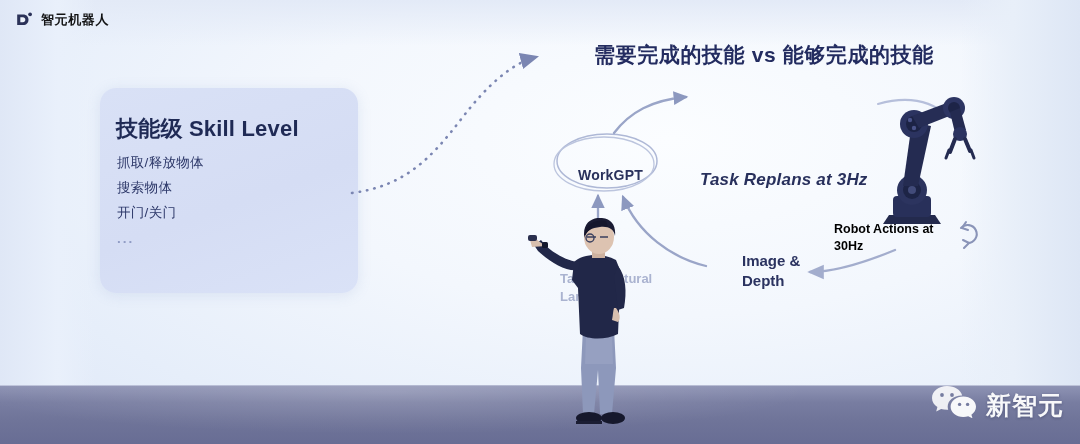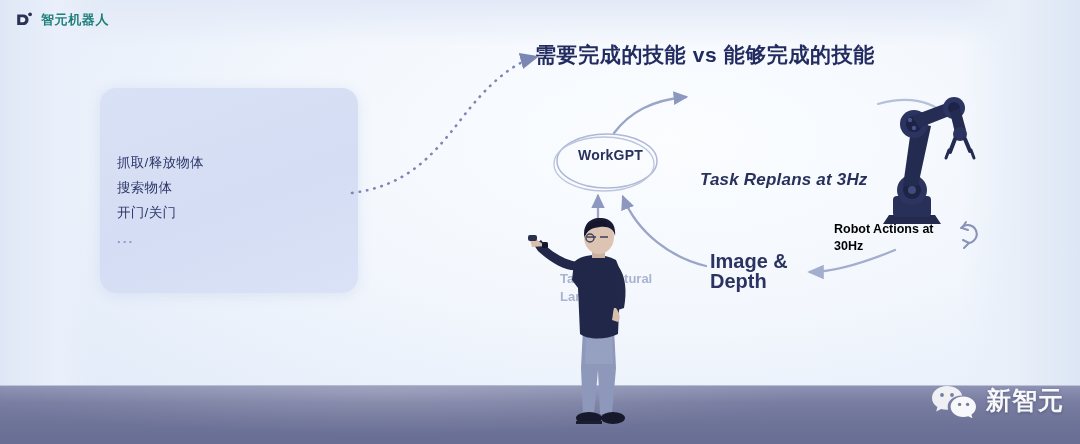--- a/index.html
+++ b/index.html
@@ -40,21 +40,21 @@
   }
   .floor-line{
     position:absolute;left:0;top:385px;width:1080px;height:2px;
     background:linear-gradient(90deg,#b9bed6,#a9aec9 40%,#b6bbd3 100%);opacity:.85;
   }
 
   
   .brand{position:absolute;left:14px;top:10px;display:flex;align-items:center;gap:7px;}
   .brand-mark{position:relative;width:20px;height:20px;}
   .brand-text{
-    font-size:13px;color:#0f766e;letter-spacing:.6px;font-weight:600;
+    font-size:13px;color:#000000;letter-spacing:.6px;font-weight:600;
     opacity:.92;
   }
 
   
   .skill-card{
     position:absolute;left:100px;top:88px;width:258px;height:205px;
     background:linear-gradient(160deg,#d9e1f6 0%,#d5ddf4 55%,#dae2f7 100%);
     border-radius:16px;
     box-shadow:0 2px 14px rgba(120,140,190,.16);
   }
@@ -66,55 +66,55 @@
   .skill-list{position:absolute;left:17px;top:62px;}
   .skill-item{
     font-size:13.5px;color:#2d3869;line-height:25px;letter-spacing:.3px;font-weight:500;
   }
   .skill-ellipsis{
     font-size:13.5px;color:#8f9bc4;line-height:28px;letter-spacing:2px;font-weight:700;
   }
 
   
   .headline{
-    position:absolute;left:535px;top:41px;
+    position:absolute;left:594px;top:41px;
     font-size:21px;font-weight:700;color:#232c60;letter-spacing:.6px;
     white-space:nowrap;
   }
 
   
   .vec{position:absolute;left:0;top:0;width:1080px;height:444px;overflow:visible;}
 
   
   .dg{position:absolute;white-space:pre-line;}
   .dg-meta{
     left:696px;top:90px;font-size:14.5px;color:#2a3360;font-weight:600;line-height:19px;
   }
   .dg-workgpt{
-    left:578px;top:147px;font-size:14px;color:#29315c;font-weight:700;letter-spacing:.2px;
+    left:578px;top:167px;font-size:14px;color:#29315c;font-weight:700;letter-spacing:.2px;
   }
   .dg-replans{
     left:700px;top:170px;font-size:17px;color:#28305c;font-weight:700;letter-spacing:.2px;font-style:italic;
   }
   .dg-imgdepth{
-    left:710px;top:251px;font-size:20px;color:#2b3360;font-weight:600;line-height:20px;
+    left:742px;top:251px;font-size:15px;color:#2b3360;font-weight:600;line-height:20px;
   }
   .dg-robot{
     left:834px;top:221px;font-size:12.5px;color:#000000;font-weight:600;line-height:17px;
   }
   .dg-tasknl{
     left:560px;top:270px;font-size:13px;color:#aab3d0;font-weight:600;line-height:18px;
   }
 
   
   .person{position:absolute;left:528px;top:218px;width:128px;height:226px;}
 
   
   .watermark{
-    position:absolute;right:16px;bottom:22px;display:flex;align-items:flex-start;gap:9px;
+    position:absolute;right:16px;bottom:22px;display:flex;align-items:flex-end;gap:9px;
     opacity:.95;
   }
   .wm-text{
     font-size:25px;color:#ffffff;font-weight:600;letter-spacing:1px;
     text-shadow:0 1px 3px rgba(40,45,80,.45);
   }
 </style>
 </head>
 <body>
 
@@ -130,20 +130,21 @@
       <svg width="20" height="20" viewBox="0 0 20 20">
         <path d="M3.2 4.4h6.1c3.0 0 5.2 2.2 5.2 5.3s-2.2 5.4-5.2 5.4H3.2z" fill="#2b3258"></path>
         <path d="M6.3 7.3h2.6c1.4 0 2.4 1.0 2.4 2.4s-1.0 2.5-2.4 2.5H6.3z" fill="#eef3fb"></path>
         <circle cx="16.1" cy="4.3" r="1.9" fill="#2b3258"></circle>
       </svg>
     </span>
     <span class="brand-text">智元机器人</span>
   </div>
 
   <div class="skill-card">
+    <div class="skill-title">技能级 Skill Level</div>
     <div class="skill-list">
       <div class="skill-item">抓取/释放物体</div>
       <div class="skill-item">搜索物体</div>
       <div class="skill-item">开门/关门</div>
       <div class="skill-ellipsis">...</div>
     </div>
   </div>
 
   <div class="headline">需要完成的技能 vs 能够完成的技能</div>
 

